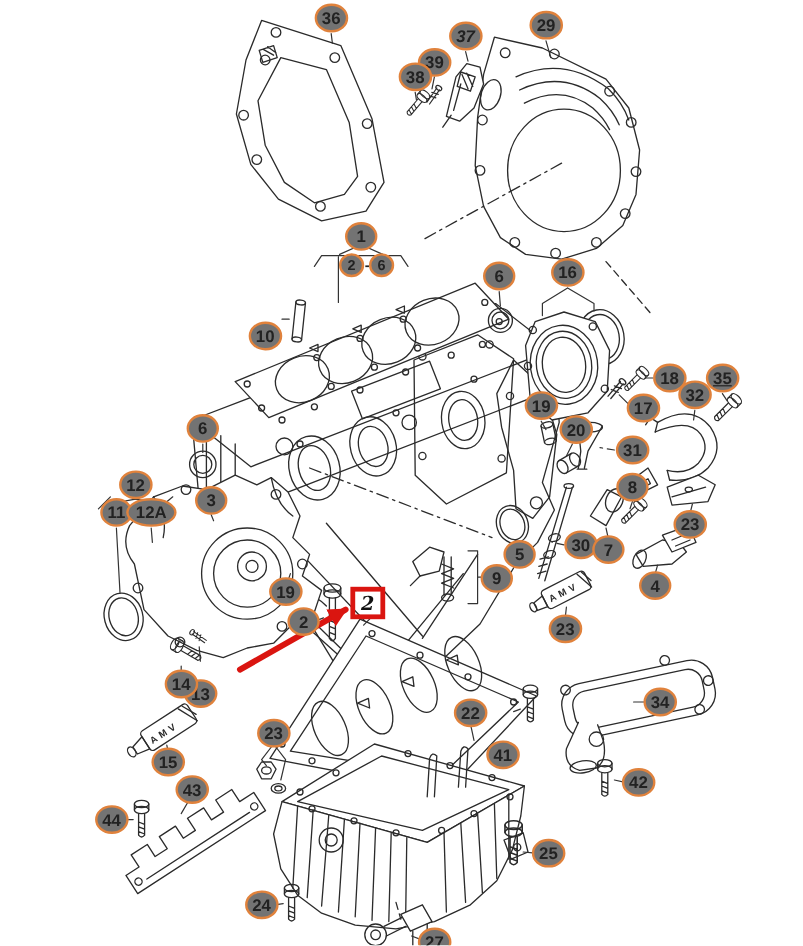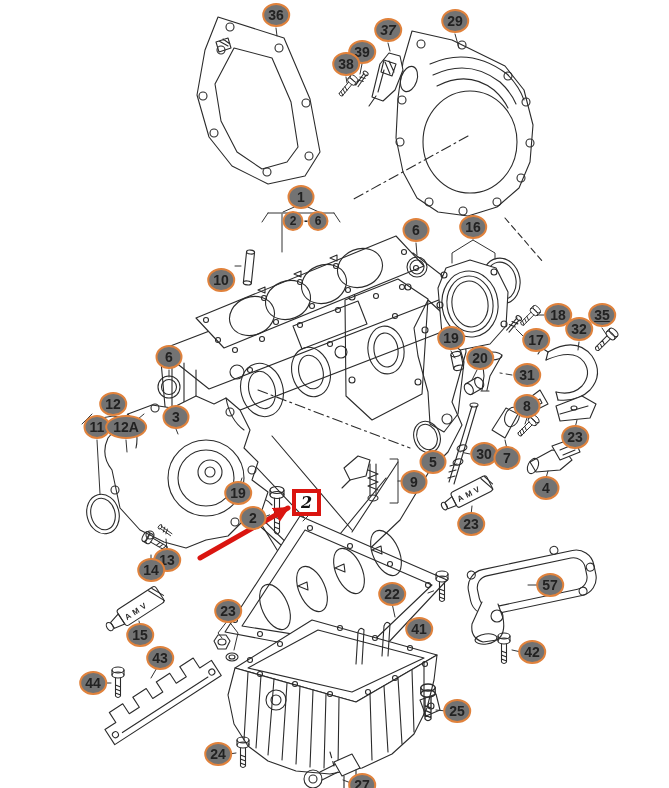--- a/index.html
+++ b/index.html
@@ -460,23 +460,23 @@
       <div class="callout wide" style="left: 126px; top: 427px;">12A</div>
       <div class="callout" style="left: 575px; top: 437px;">23</div>
       <div class="callout" style="left: 484px; top: 454px;">30</div>
       <div class="callout" style="left: 507px; top: 458px;">7</div>
       <div class="callout" style="left: 433px; top: 462px;">5</div>
       <div class="callout" style="left: 414px; top: 482px;">9</div>
       <div class="callout" style="left: 546px; top: 488px;">4</div>
       <div class="callout" style="left: 238px; top: 493px;">19</div>
       <div class="callout" style="left: 253px; top: 518px;">2</div>
       <div class="callout" style="left: 471px; top: 524px;">23</div>
-      <div class="callout" style="left: 167px; top: 560px;">13</div>
+      <div class="callout" style="left: 167px; top: 578px;">13</div>
       <div class="callout" style="left: 151px; top: 570px;">14</div>
-      <div class="callout" style="left: 550px; top: 585px;">57</div>
+      <div class="callout" style="left: 550px; top: 585px;">34</div>
       <div class="callout" style="left: 419px; top: 593px; margin-top: 36px;">41</div>
       <div class="callout" style="left: 392px; top: 594px;">22</div>
       <div class="callout" style="left: 228px; top: 611px;">23</div>
       <div class="callout" style="left: 140px; top: 635px;">15</div>
       <div class="callout" style="left: 532px; top: 652px;">42</div>
       <div class="callout" style="left: 160px; top: 658px;">43</div>
       <div class="callout" style="left: 93px; top: 683px;">44</div>
       <div class="callout" style="left: 457px; top: 711px;">25</div>
       <div class="callout" style="left: 218px; top: 754px;">24</div>
       <div class="callout" style="left: 362px; top: 785px;">27</div>

